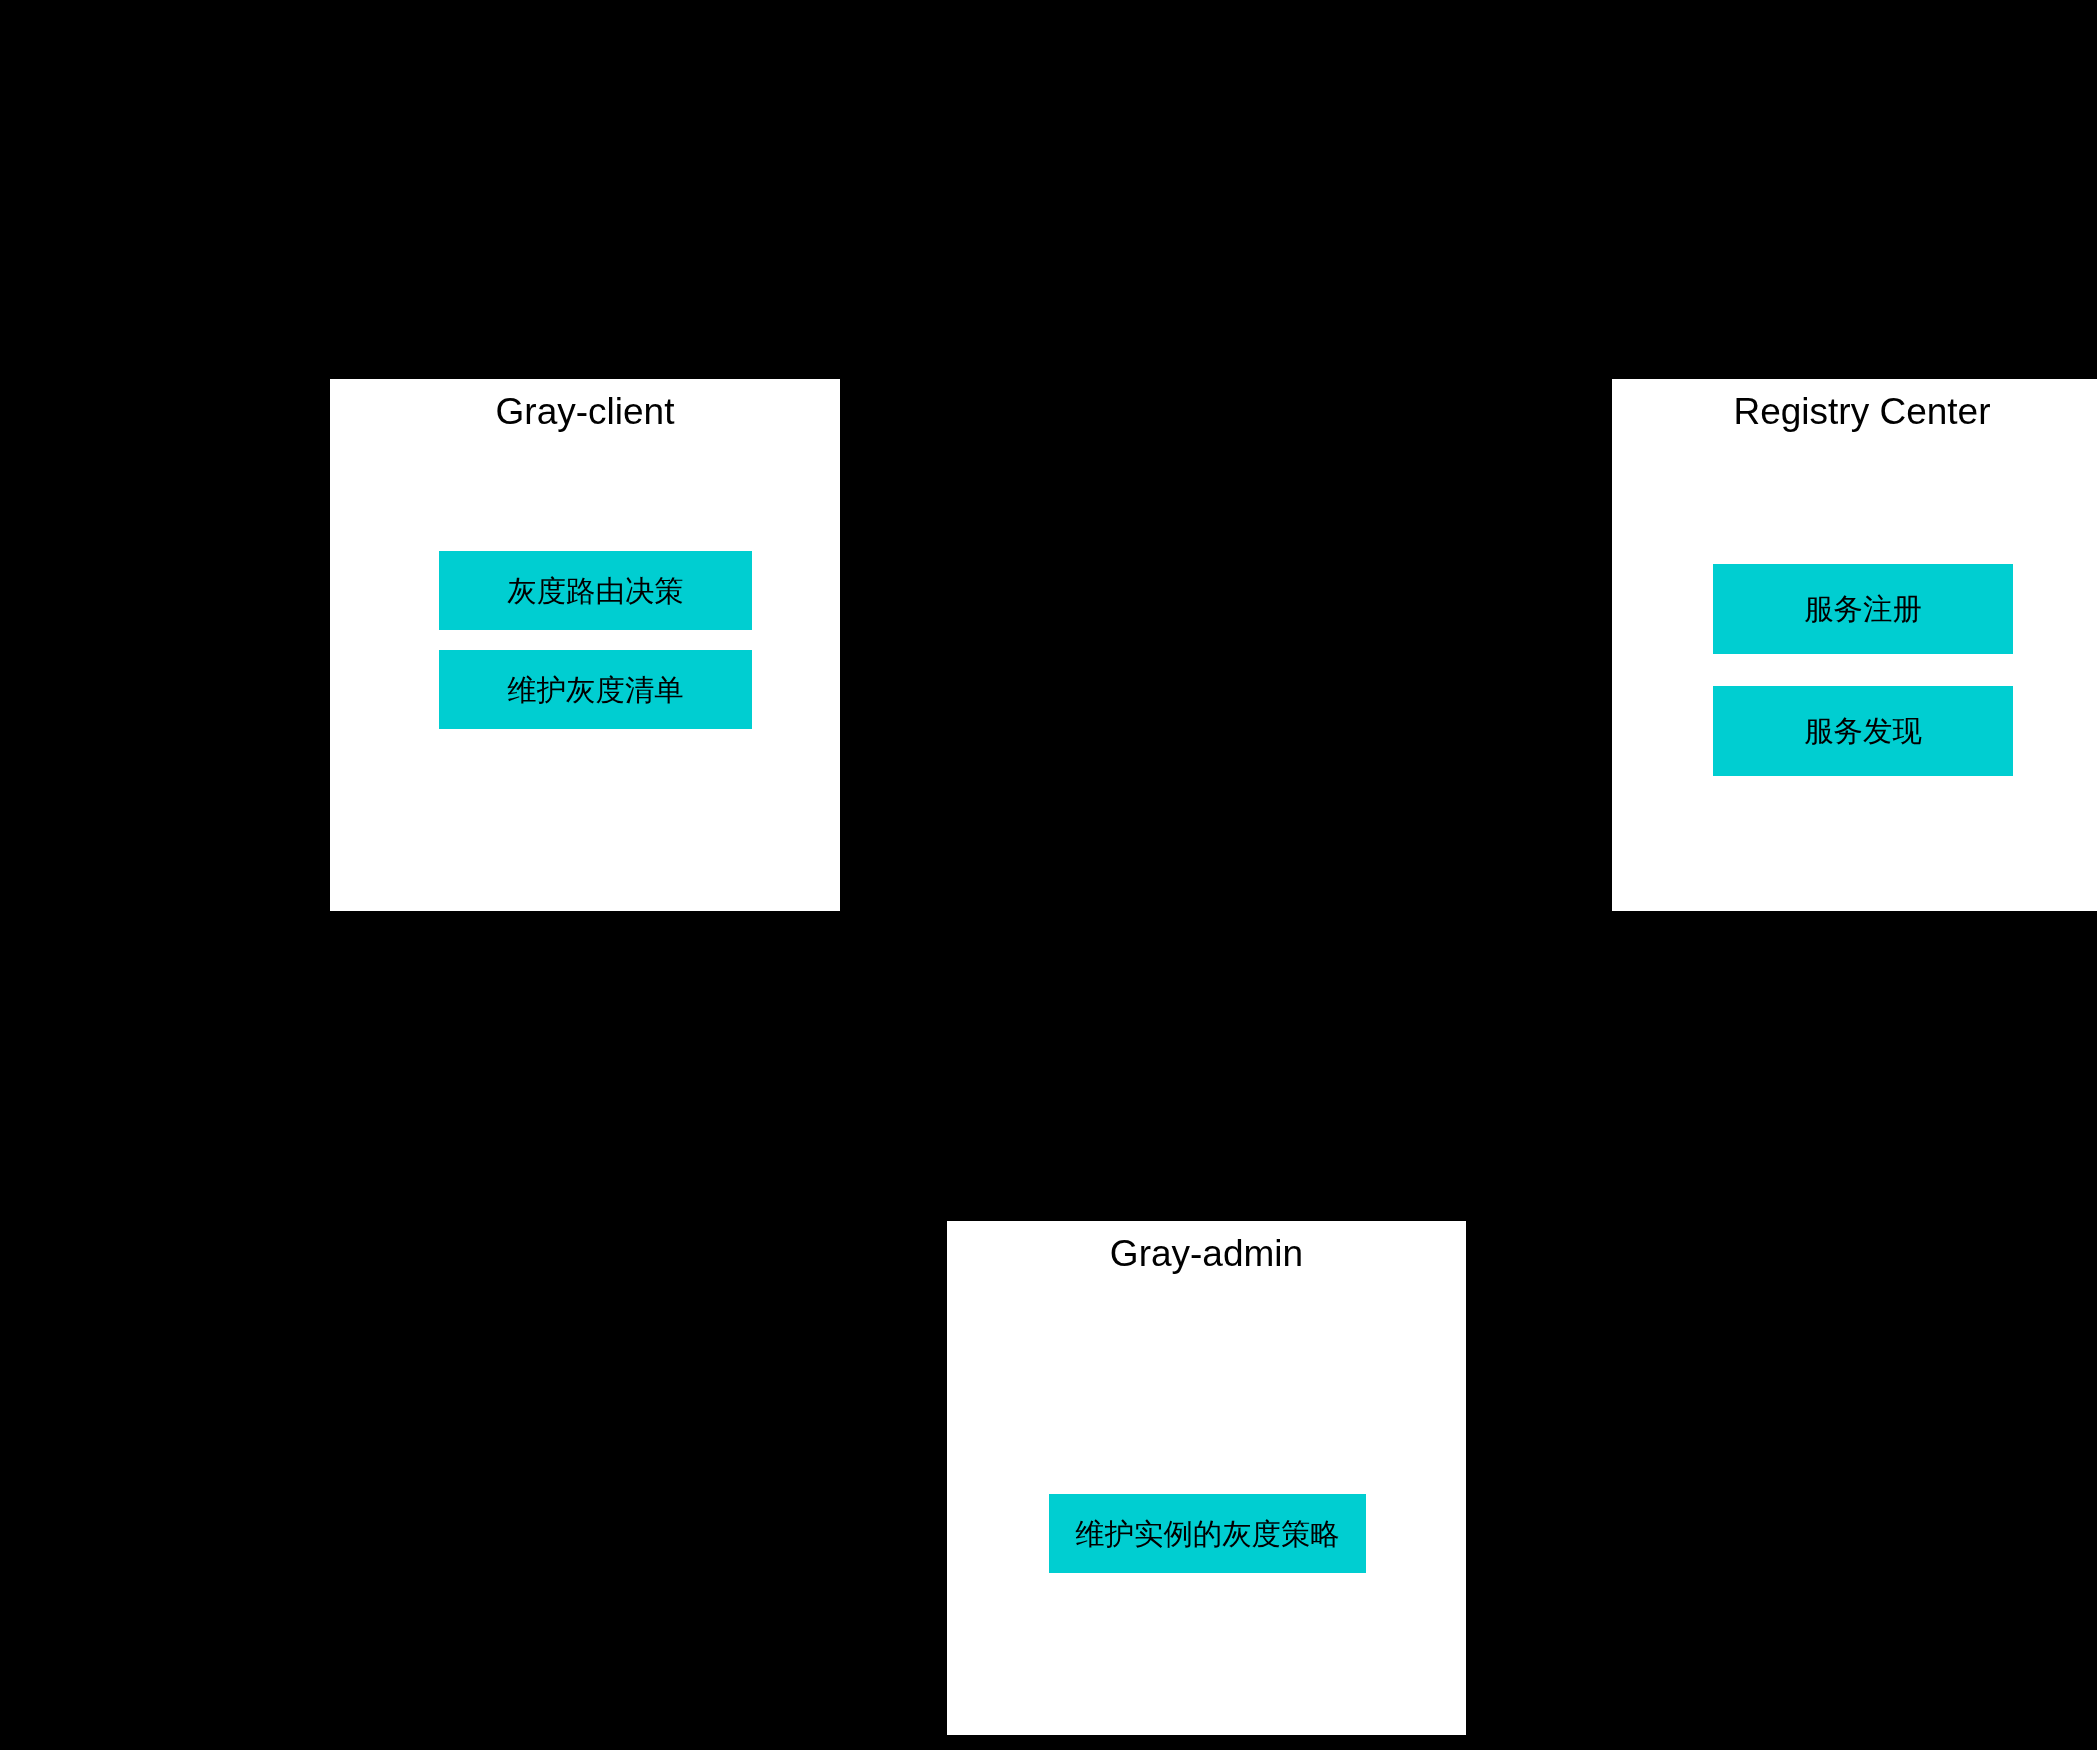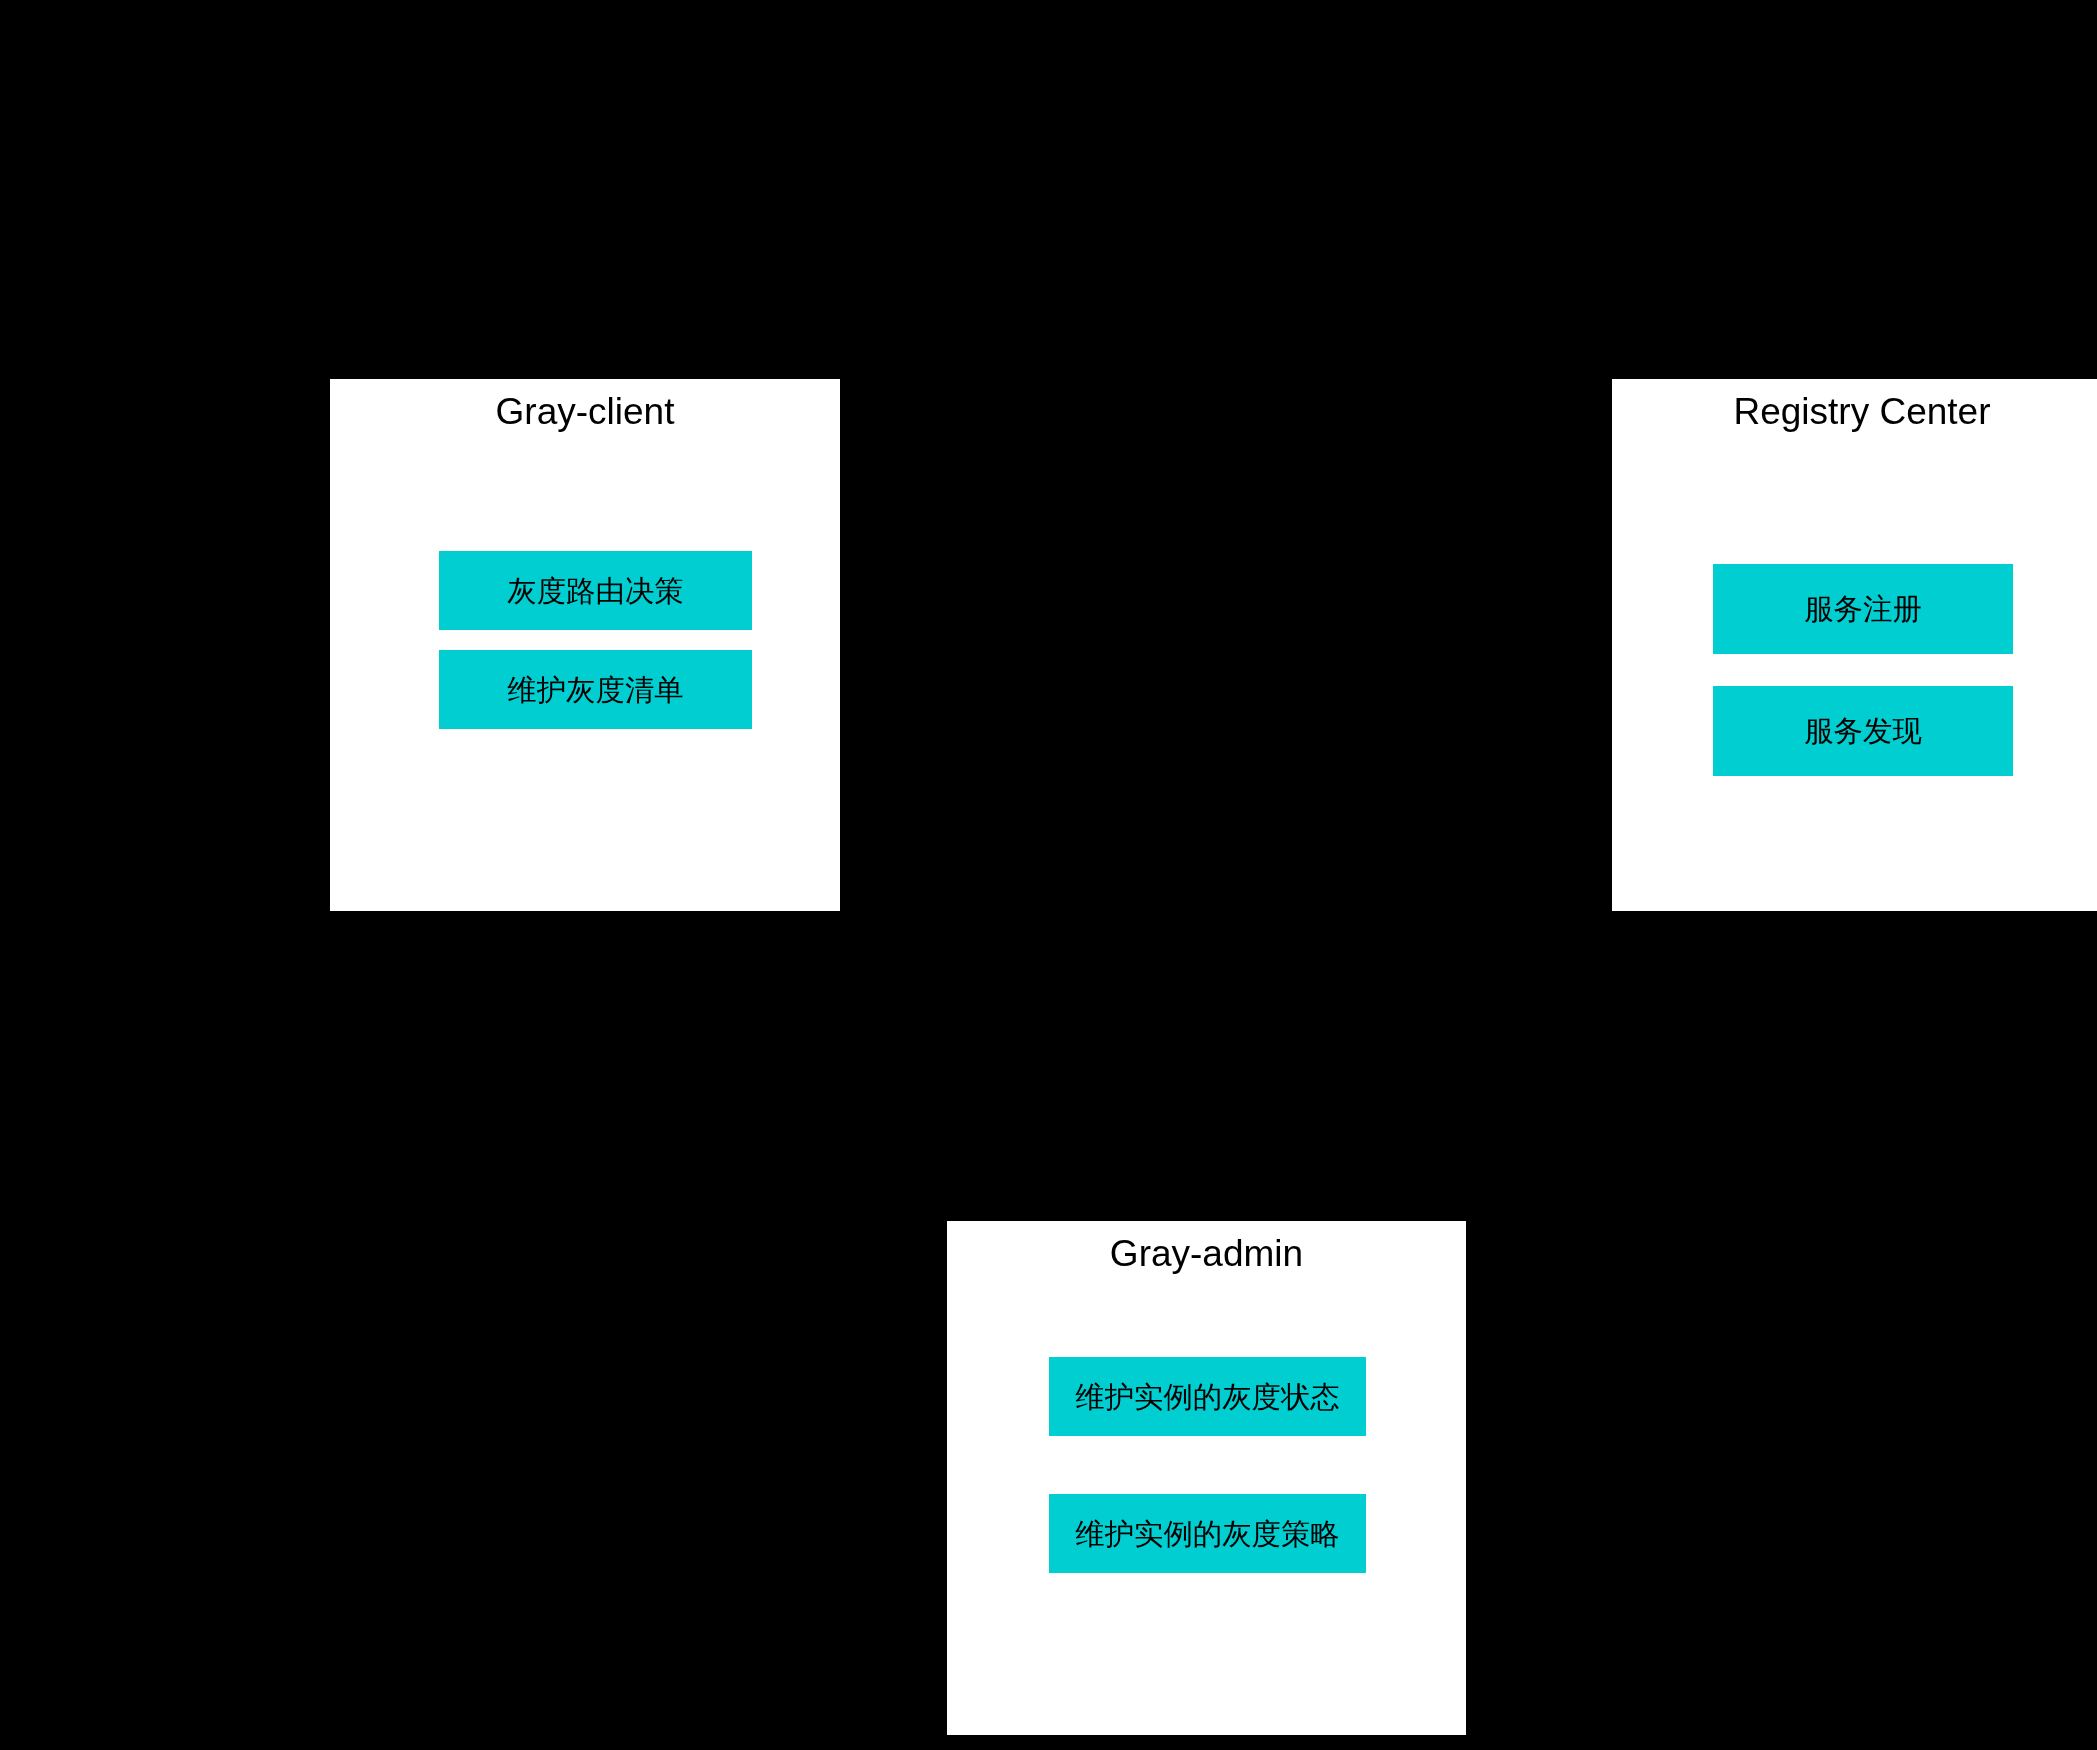--- a/index.html
+++ b/index.html
@@ -83,22 +83,19 @@
     <div class="chip chip-1">
       <span>服务注册</span>
     </div>
     <div class="chip chip-2">
       <span>服务发现</span>
     </div>
   </div>
 
   <div class="node" id="node-gray-admin">
     <div class="node-title">Gray-admin</div>
-    <div class="chip chip-1">
-      <span>维护实例的灰度状态</span>
-    </div>
     <div class="chip chip-2">
       <span>维护实例的灰度策略</span>
     </div>
   </div>
 
 </div>
 
 
 </body></html>

